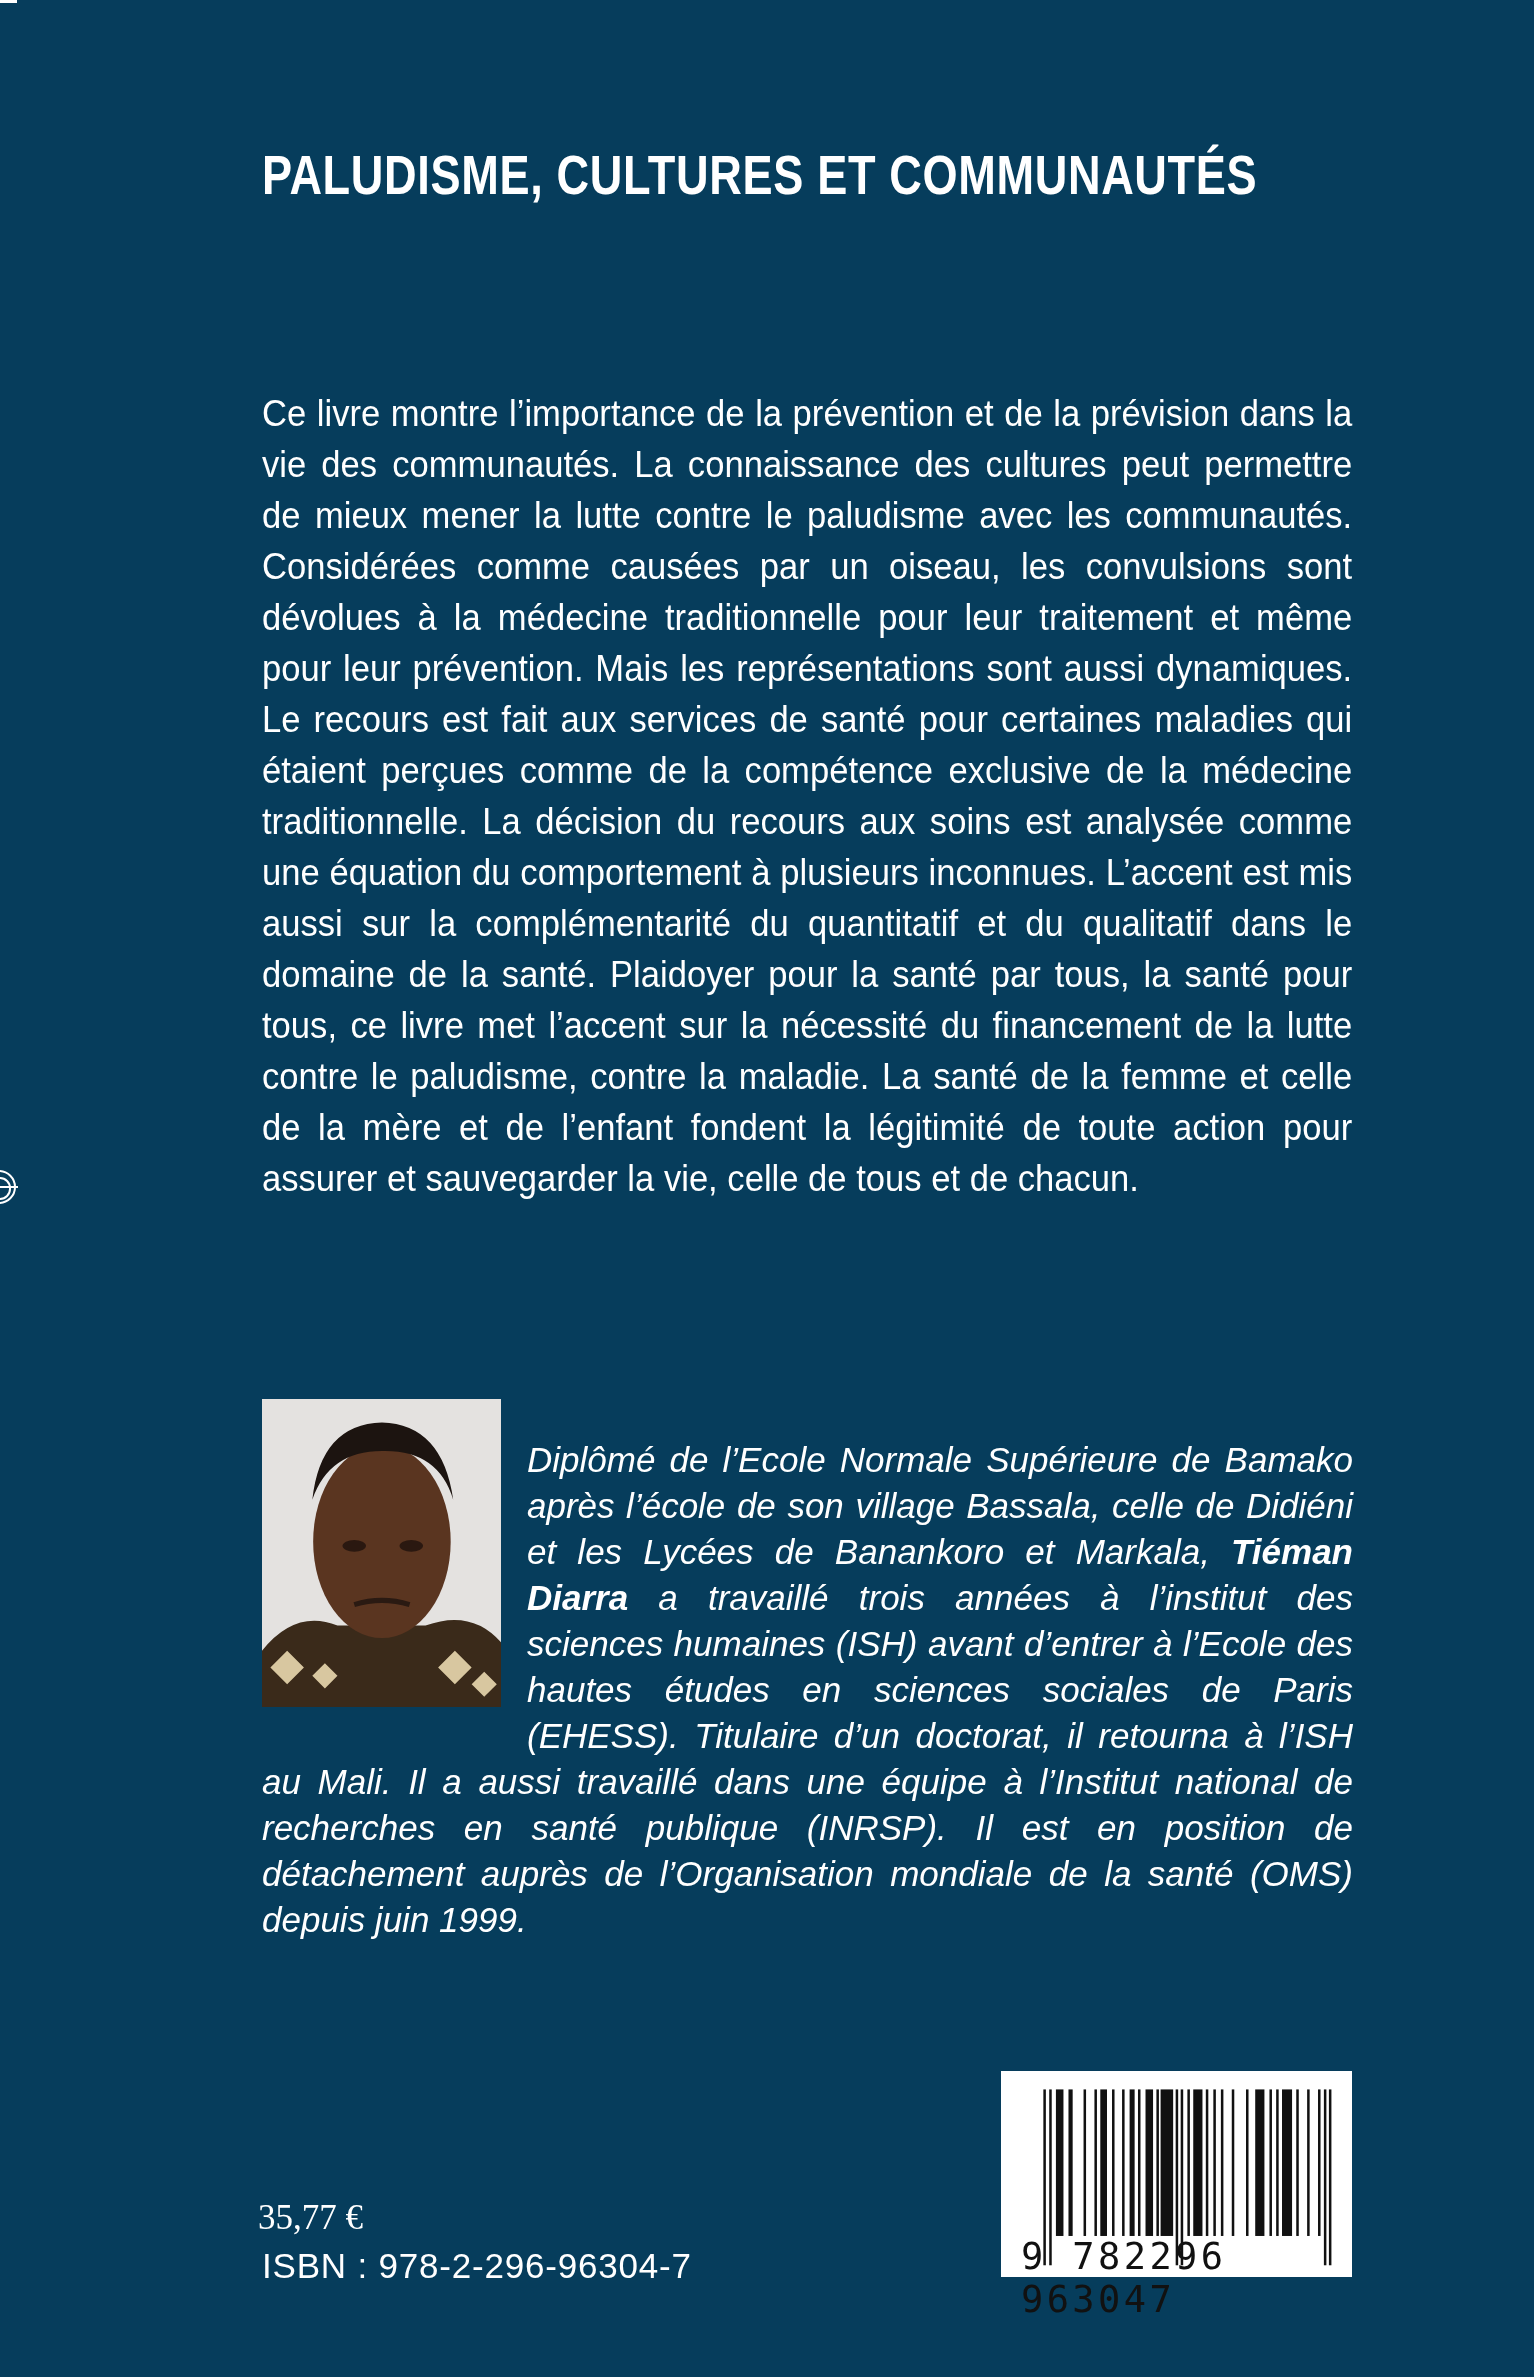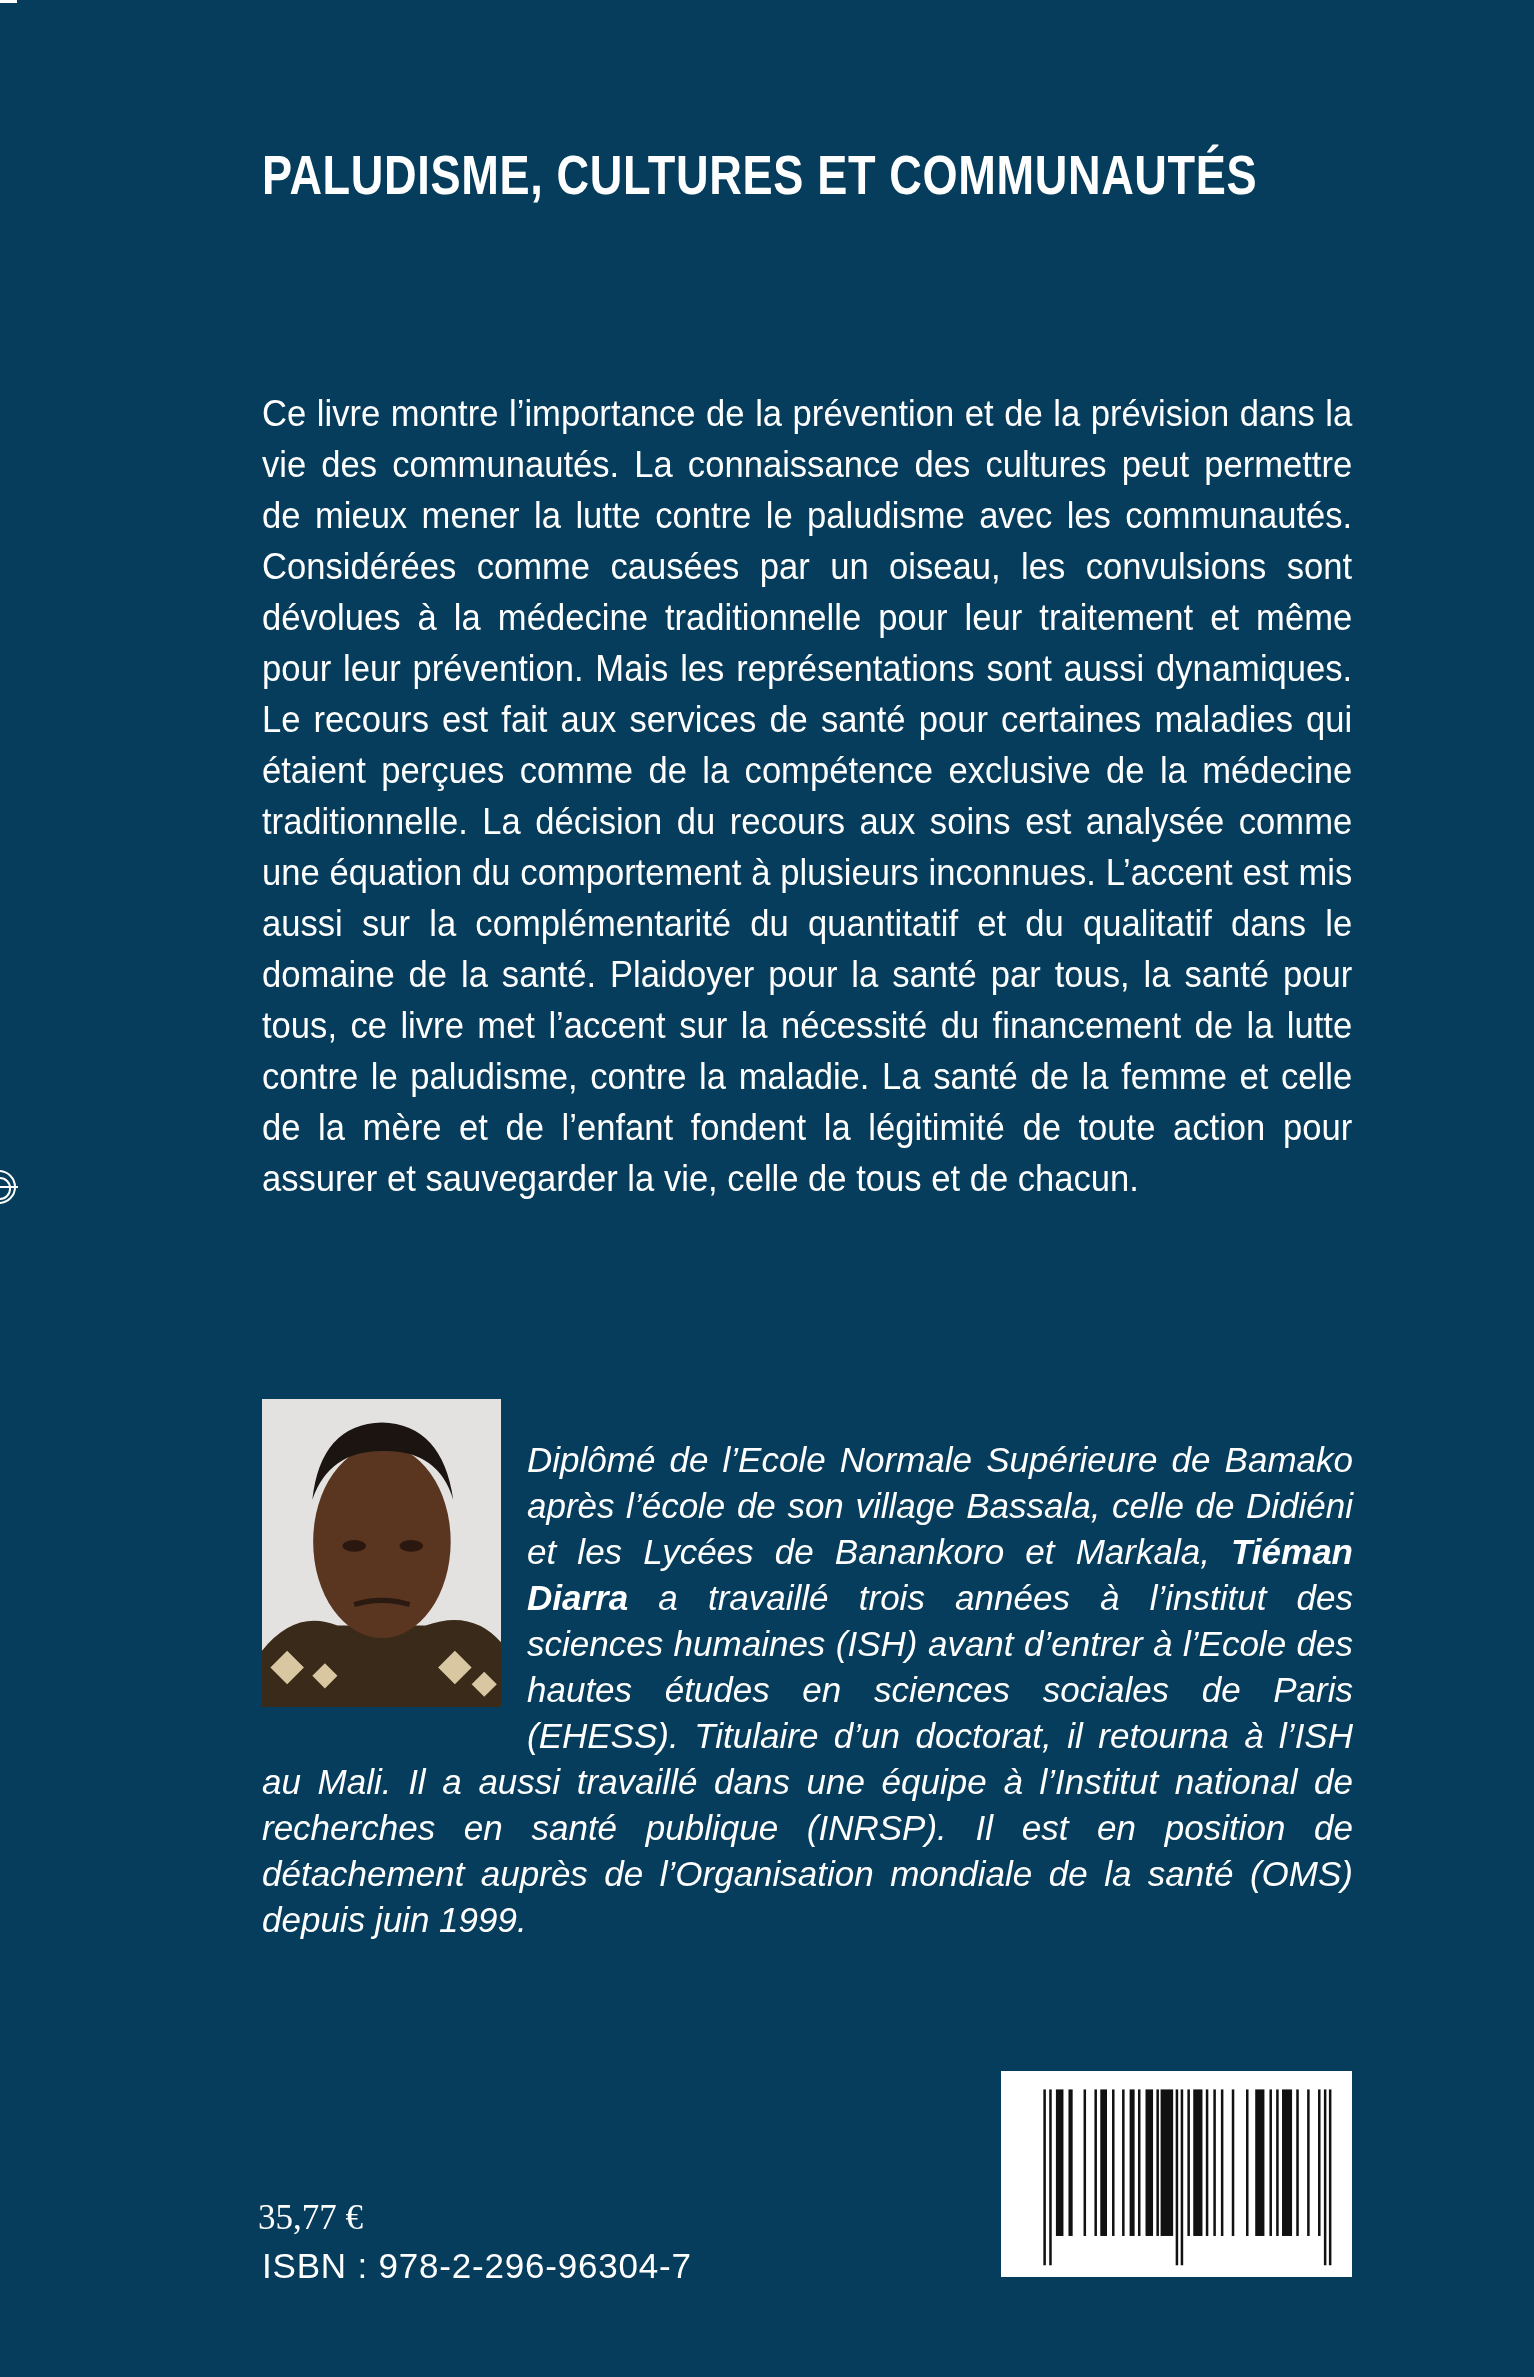--- a/index.html
+++ b/index.html
@@ -81,14 +81,15 @@
       <rect x="320" y="22" width="3" height="175"></rect>
         <rect x="328" y="22" width="3" height="175"></rect>
       <rect x="335" y="22" width="12" height="175"></rect>
         <rect x="352" y="22" width="3" height="175"></rect>
       <rect x="365" y="22" width="3" height="175"></rect>
         <rect x="378" y="22" width="3" height="175"></rect>
       <rect x="385" y="22" width="3" height="210"></rect>
         <rect x="391" y="22" width="3" height="210"></rect>
     </g>
   </svg>
+  <div class="barcode-num">9 782296 963047</div>
 </div>
 
 
 </body></html>

